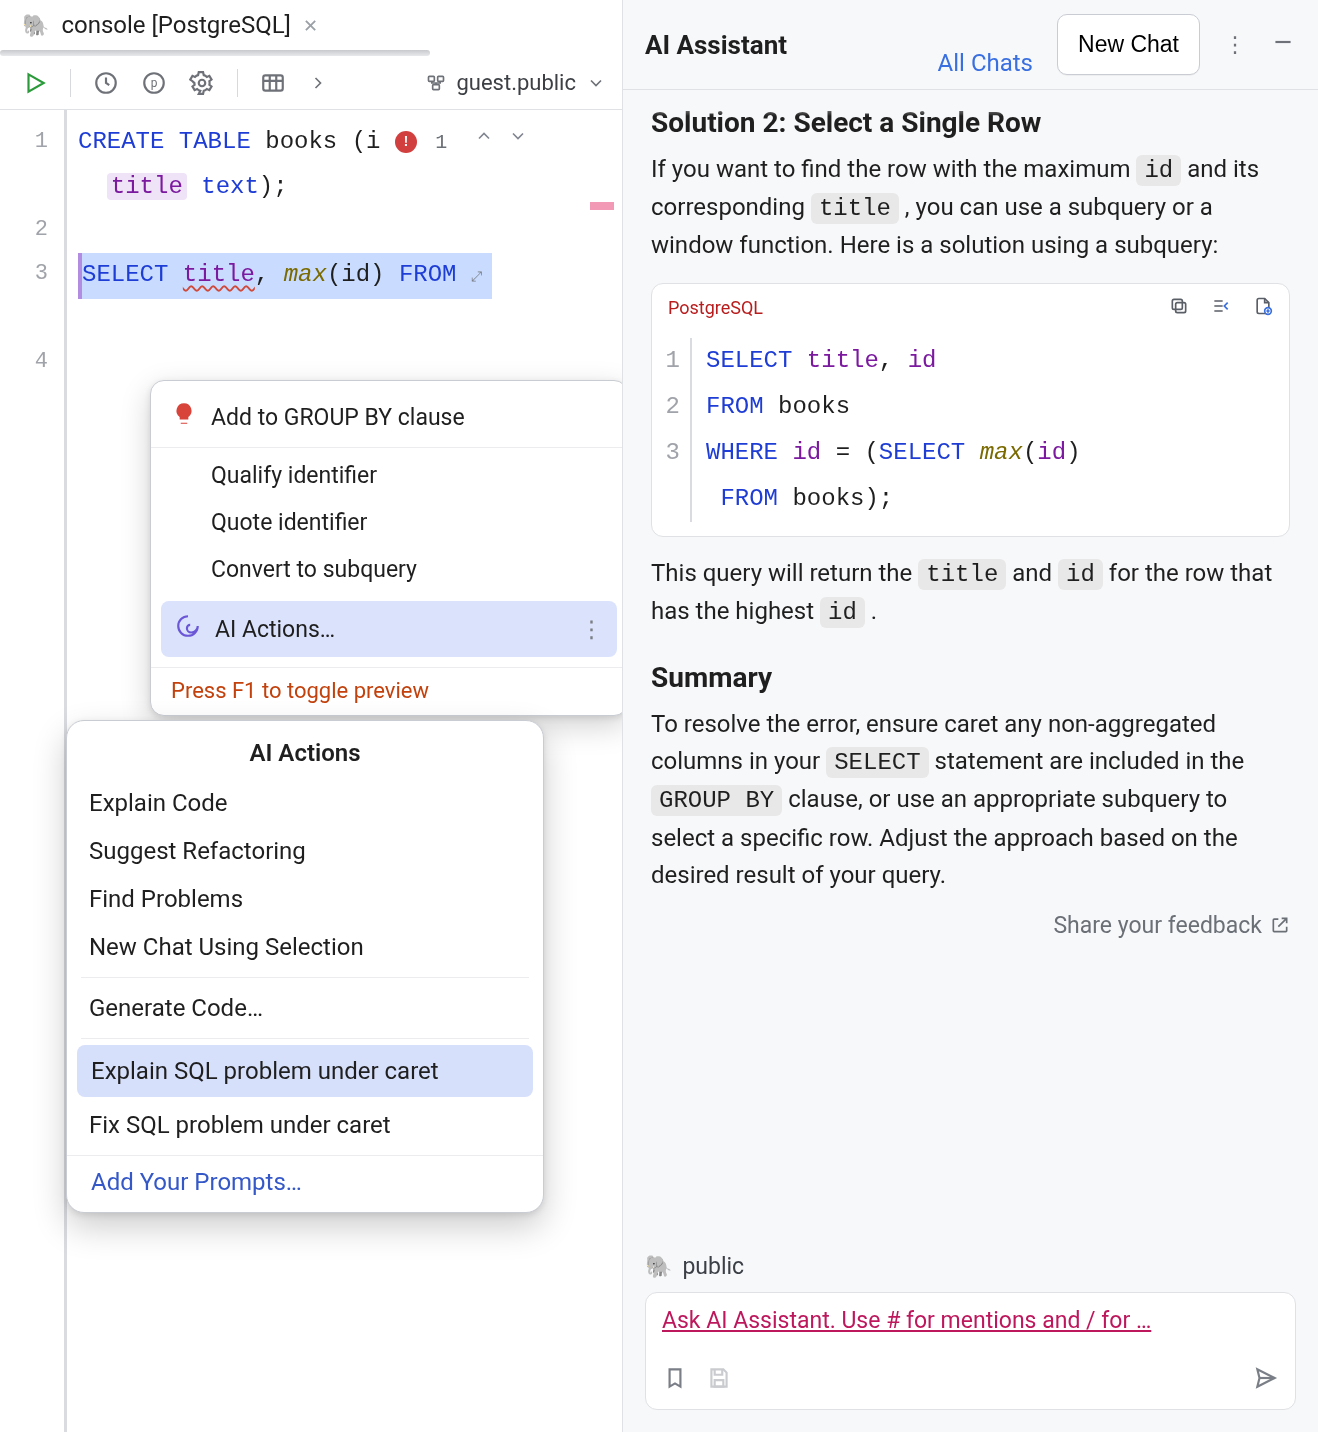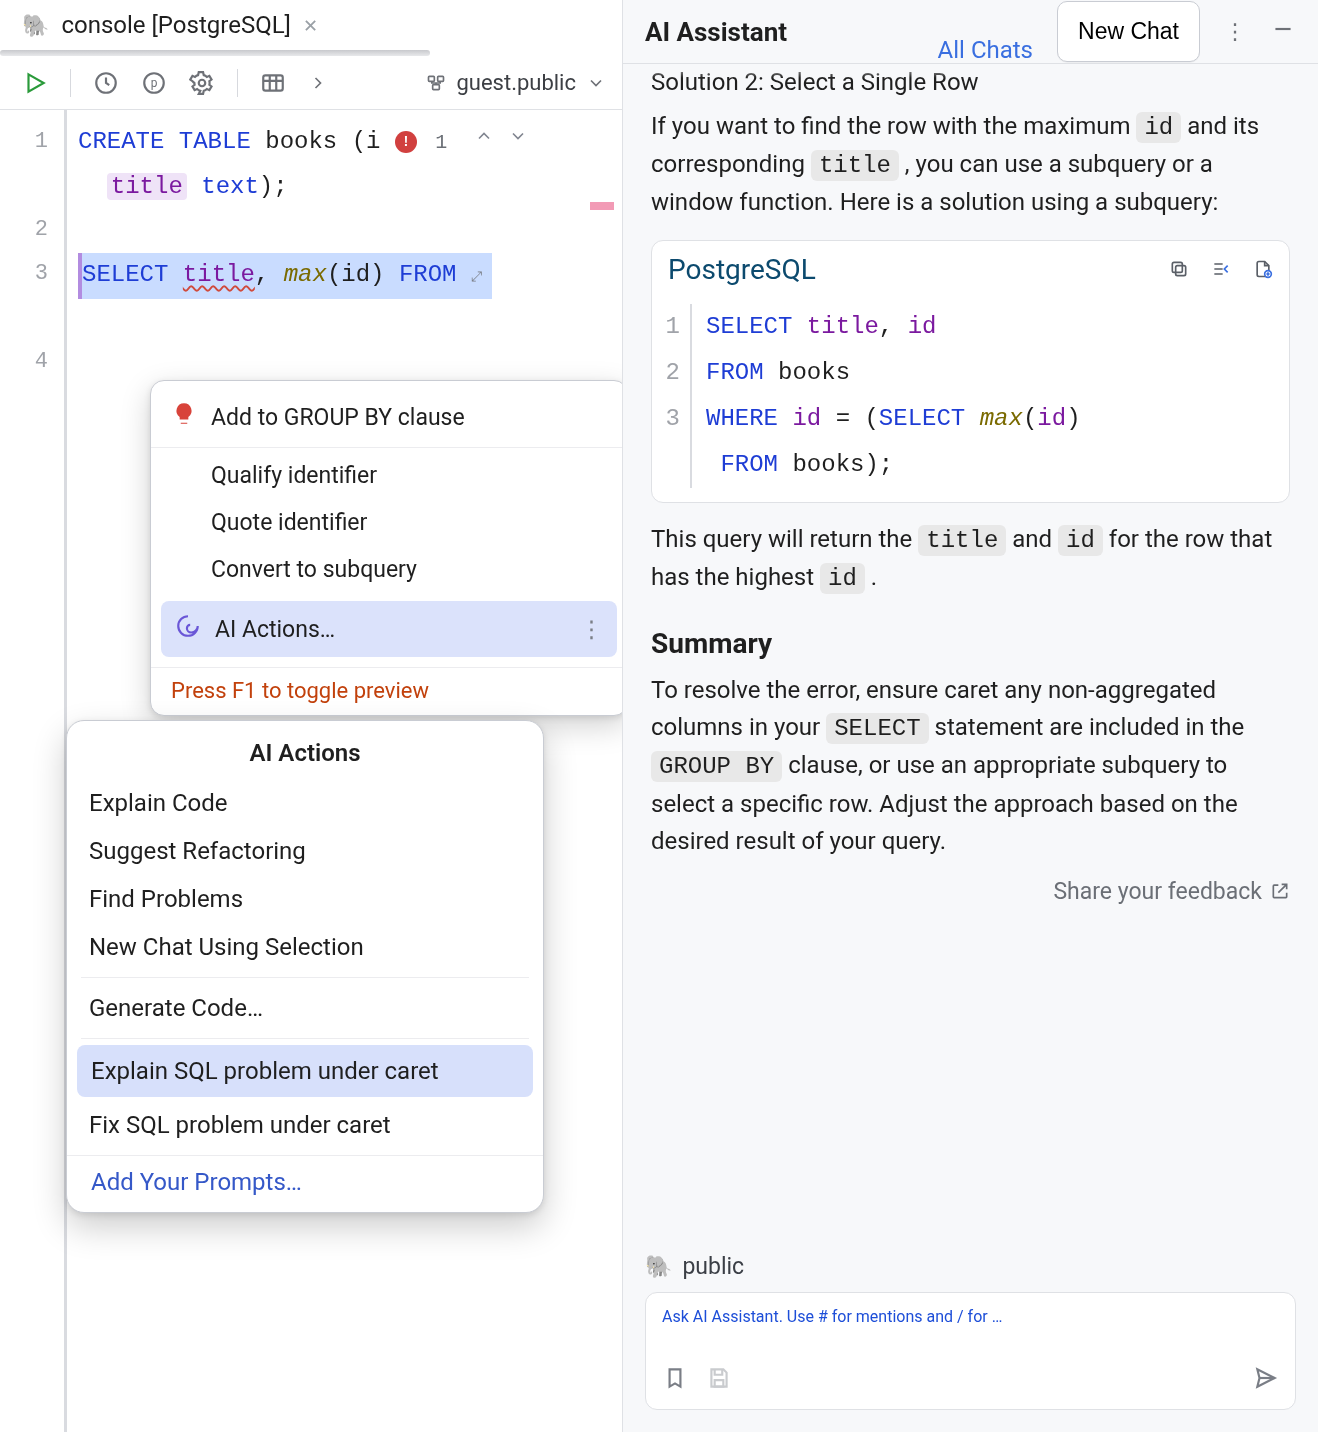--- a/index.html
+++ b/index.html
@@ -221,21 +221,21 @@
 
   
   .assistant-pane {
     position:absolute;
     left:622px; top:0; right:0; bottom:0;
     background: var(--panel);
     border-left:1px solid var(--border);
     display:flex; flex-direction:column;
   }
   .assistant-header {
-    height:64px;
+    height:90px;
     display:flex; align-items:center;
     gap:24px;
     padding:0 22px;
     border-bottom:1px solid var(--border);
   }
   .assistant-header .title { font-weight:700; font-size:26px; }
   .assistant-header .all-chats { color:var(--blue-link); font-size:24px; margin-left:auto;margin-top:36px; }
   .new-chat-btn {
     border:1px solid #c9ccd3;
     background:#fff;
@@ -246,23 +246,23 @@
   }
   .hdr-icon { color:#6e7177; font-size:22px; }
 
   .assistant-body {
     overflow:hidden;
     padding: 0 28px 0 28px;
     position:relative;
     flex:1;
   }
   .cut-heading {
-    font-weight:400; font-size:24px;
+    font-weight:700; font-size:28px;
     padding-top:0;
-    margin:4px 0 10px;
+    margin:16px 0 10px;
     position:relative;
   }
   .cut-heading::before {
     
     content:"";
     position:absolute; left:-28px; right:-28px; top:-6px; height:16px;
     background: linear-gradient(var(--panel), rgba(247,248,250,0));
   }
   .para { line-height:1.55; margin:12px 0 18px; }
   .chip {
@@ -274,22 +274,22 @@
   .codecard {
     background:#fff;
     border:1px solid var(--border);
     border-radius:12px;
     margin:10px 0 18px;
     overflow:hidden;
   }
   .codecard .cc-head {
     display:flex; align-items:center;
     padding:12px 16px;
-    color:#0c4a6e;
-    font-size:28px;
+    color:#b91c1c;
+    font-size:18px;
   }
   .codecard .cc-head .icons { margin-left:auto; display:flex; gap:22px; color:#5a5f67; }
   .codecard .cc-body {
     display:flex;
     font-family: var(--mono);
     font-size:24px;
     line-height:46px;
     padding: 6px 14px 14px 0;
   }
   .cc-gutter {
@@ -318,21 +318,21 @@
   }
   .context-row { display:flex; align-items:center; gap:10px; color:#3b3f46; margin-bottom:12px; font-size:23px;}
   .input-box {
     background:#fff;
     border:1px solid var(--border);
     border-radius:12px;
     padding:14px 16px 12px;
     min-height:118px;
     display:flex; flex-direction:column;
   }
-  .input-box .ph { color:#1d4ed8; font-size:16px; }
+  .input-box .ph { color:#be185d; font-size:23px;text-decoration:underline; }
   .input-box .row2 { margin-top:auto; display:flex; align-items:center; gap:18px; color:#7a7e86;}
   .input-box .send { margin-left:auto; color:#7a7e86; }
 
   
   .ico { width:26px; height:26px; }
   .ico-s { width:20px; height:20px; }
 </style>
 </head>
 <body>
 

